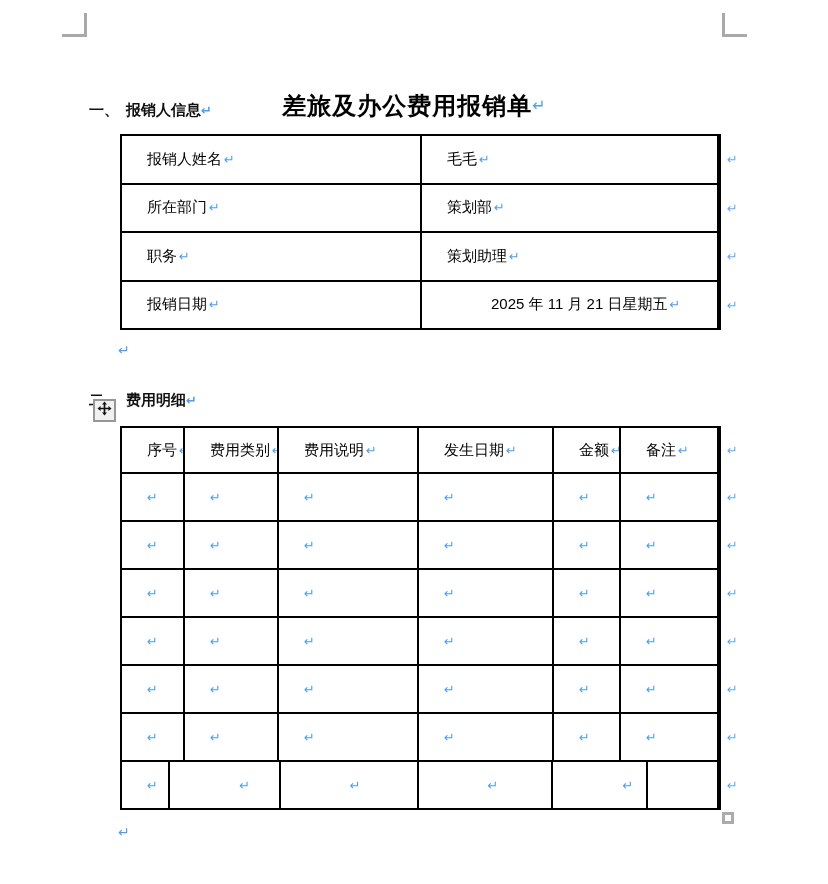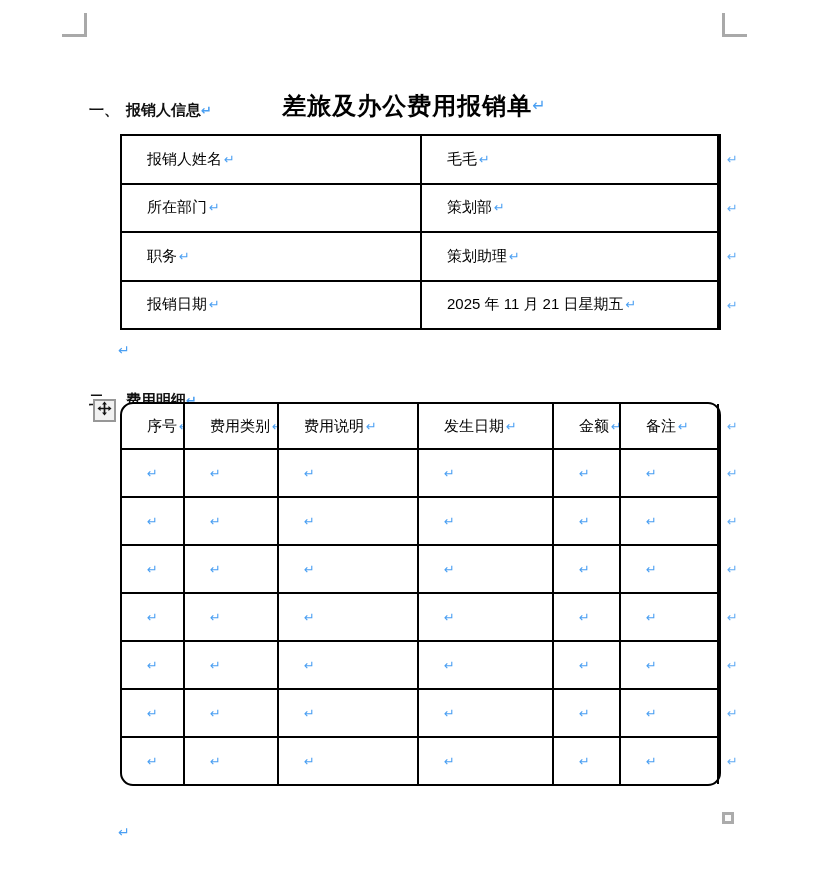--- a/index.html
+++ b/index.html
@@ -23,23 +23,23 @@
   .h2{left:89px;top:391px;}
 
   .pmark{color:#4a9ff2;font-size:13px;}
   .free-mark{position:absolute;font-size:14px;}
   .mark-between{left:118px;top:342px;}
   .mark-below{left:118px;top:824px;}
 
   
   .tbl{position:absolute;left:120px;width:601px;border:2px solid #000;box-sizing:border-box;background:#fff;}
   .t1{top:134px;}
-  .t2{top:402px;border-radius:13px;}
+  .t2{top:426px;}
   .trow{display:flex;position:relative;border-bottom:2px solid #000;}
-  .tbl .trow:last-child,.t2-body .trow:last-child{border-bottom:none;}
+  .tbl .trow:last-child,.t2-body .trow:last-child{border-bottom:none;gap:44px;}
   .t2-body .trow{border-bottom:2px solid #000;}
   .t2-body .trow:last-child{border-bottom:none;}
   .t1 .trow{height:46.5px;}
   .t2-head{height:44px;}
   .t2-body .trow{height:46px;}
   .tcell{border-right:2px solid #000;box-sizing:border-box;display:flex;align-items:center;
     padding-left:25px;font-size:15px;overflow:hidden;white-space:nowrap;}
   .trow .tcell:last-child{border-right:none;flex:1;}
   .t1-label{width:300px;}
   .t1-value{flex:1;}

